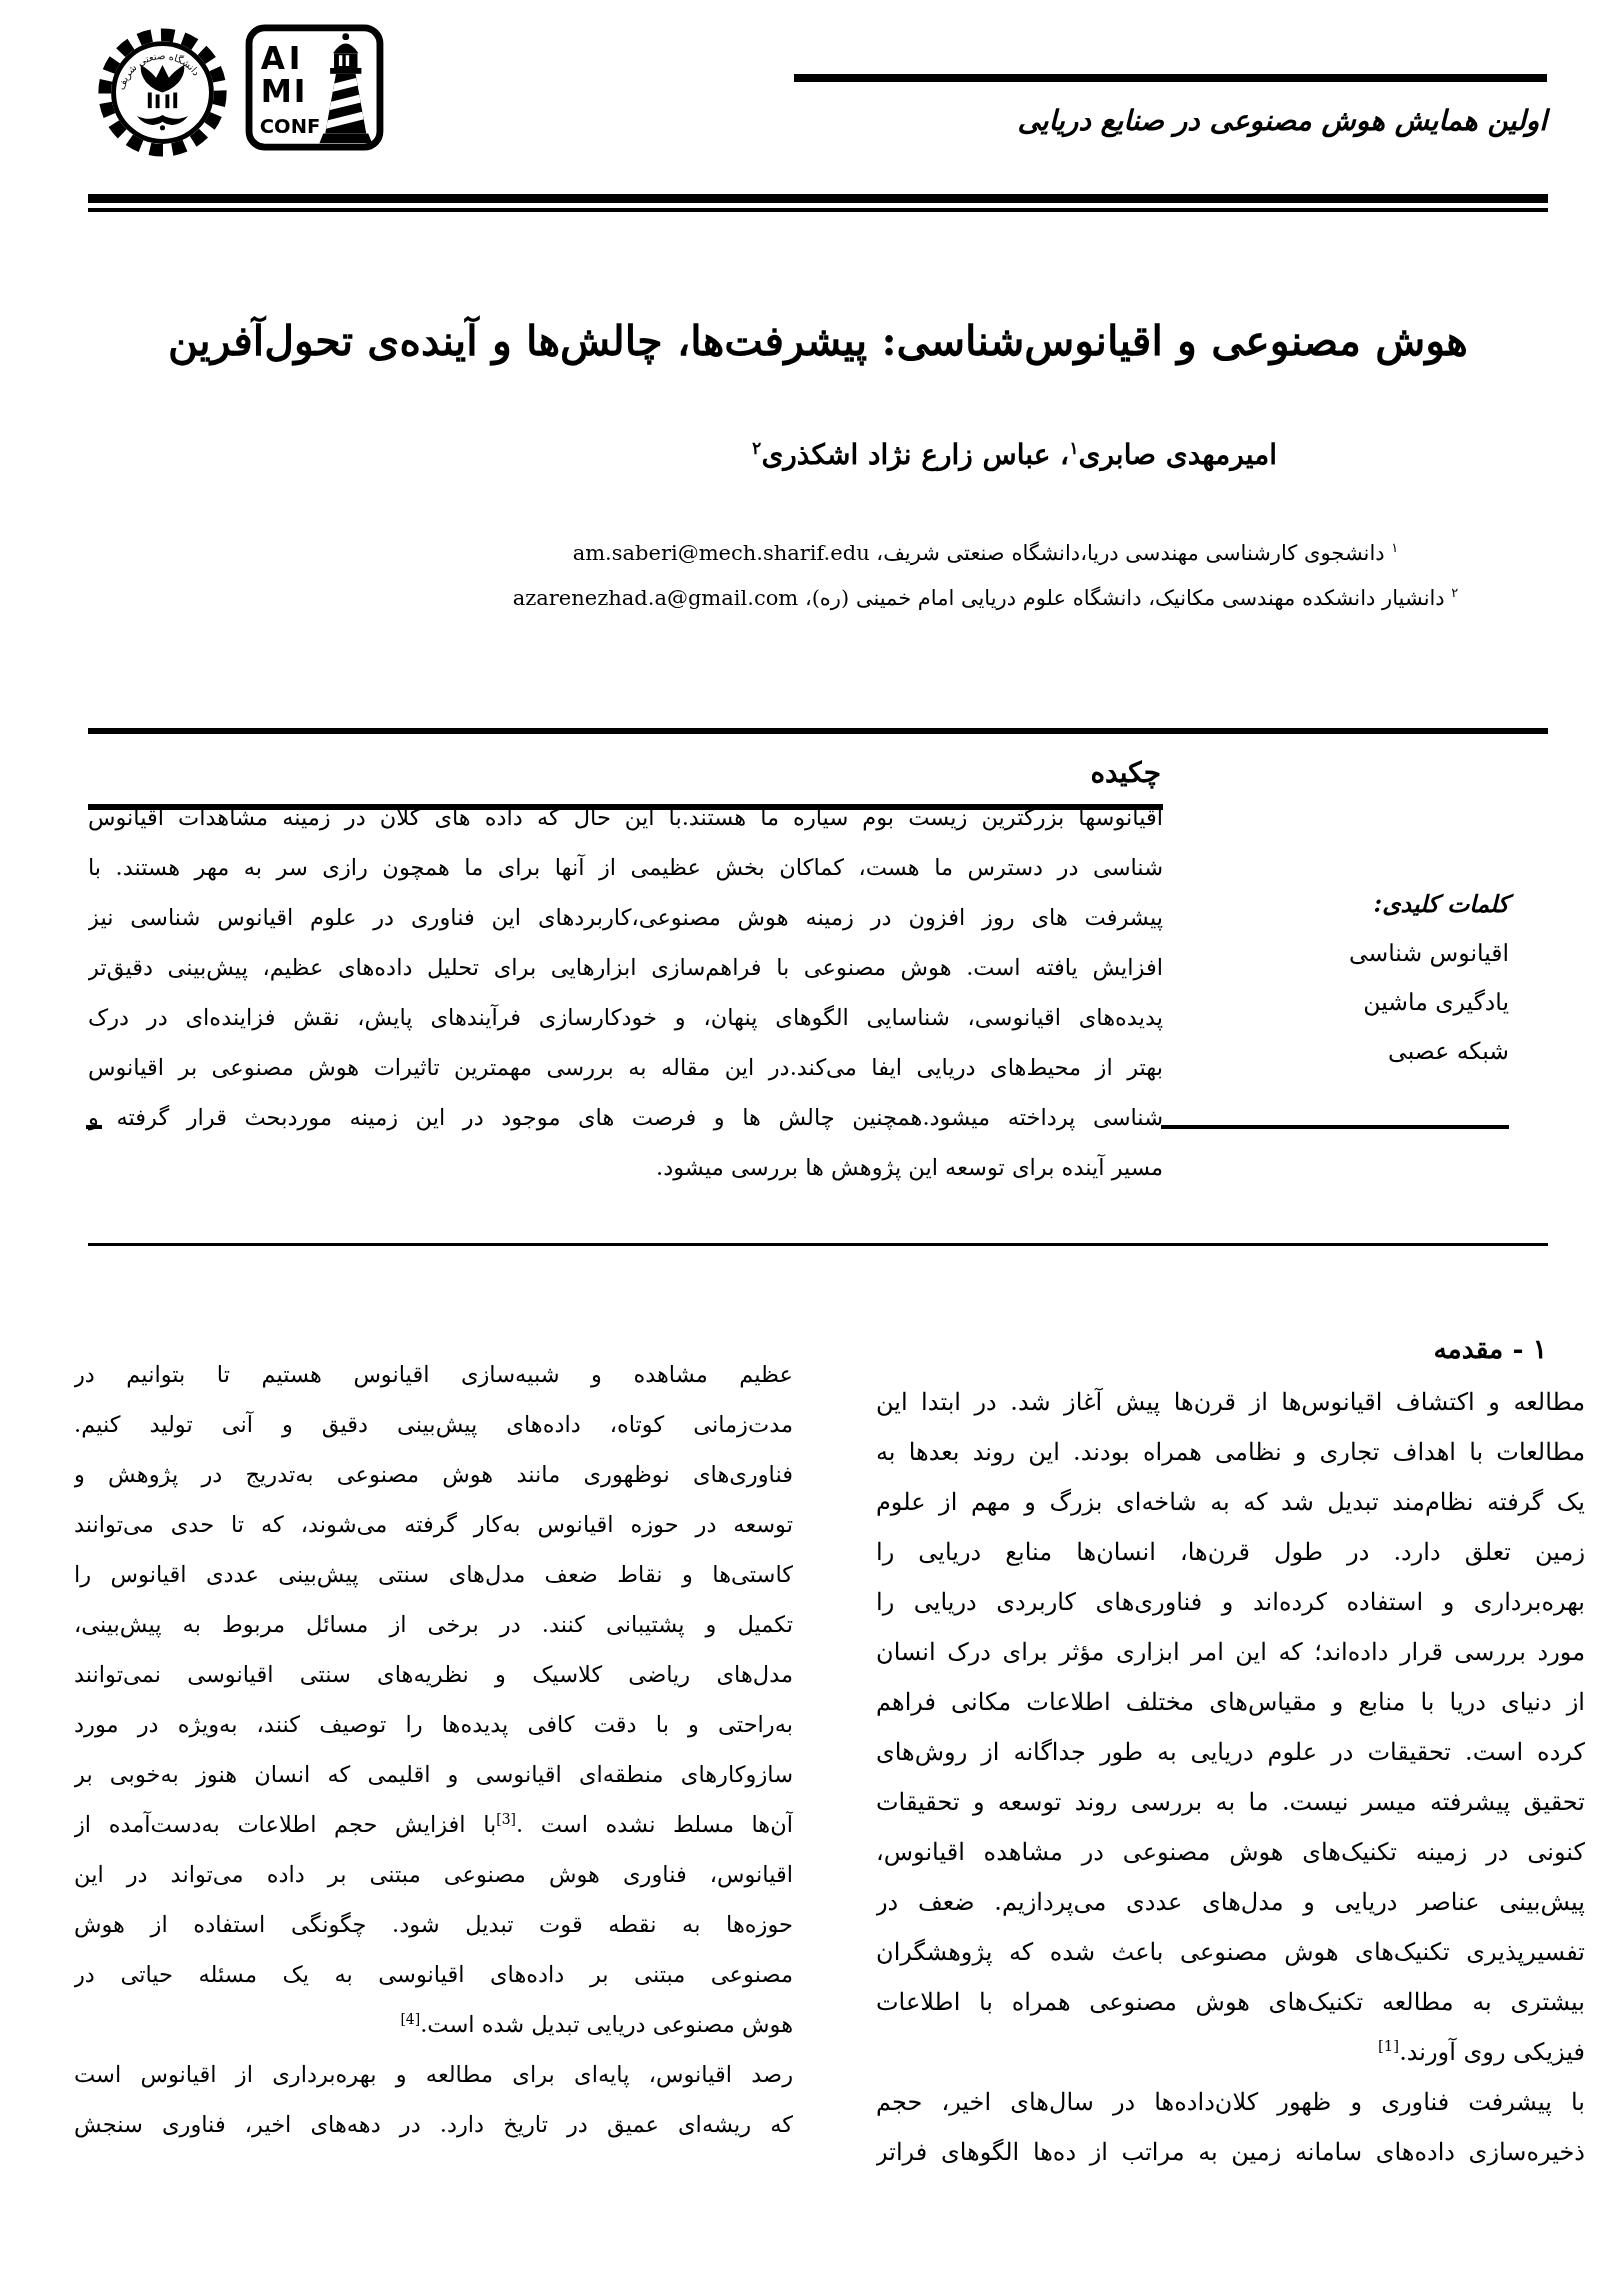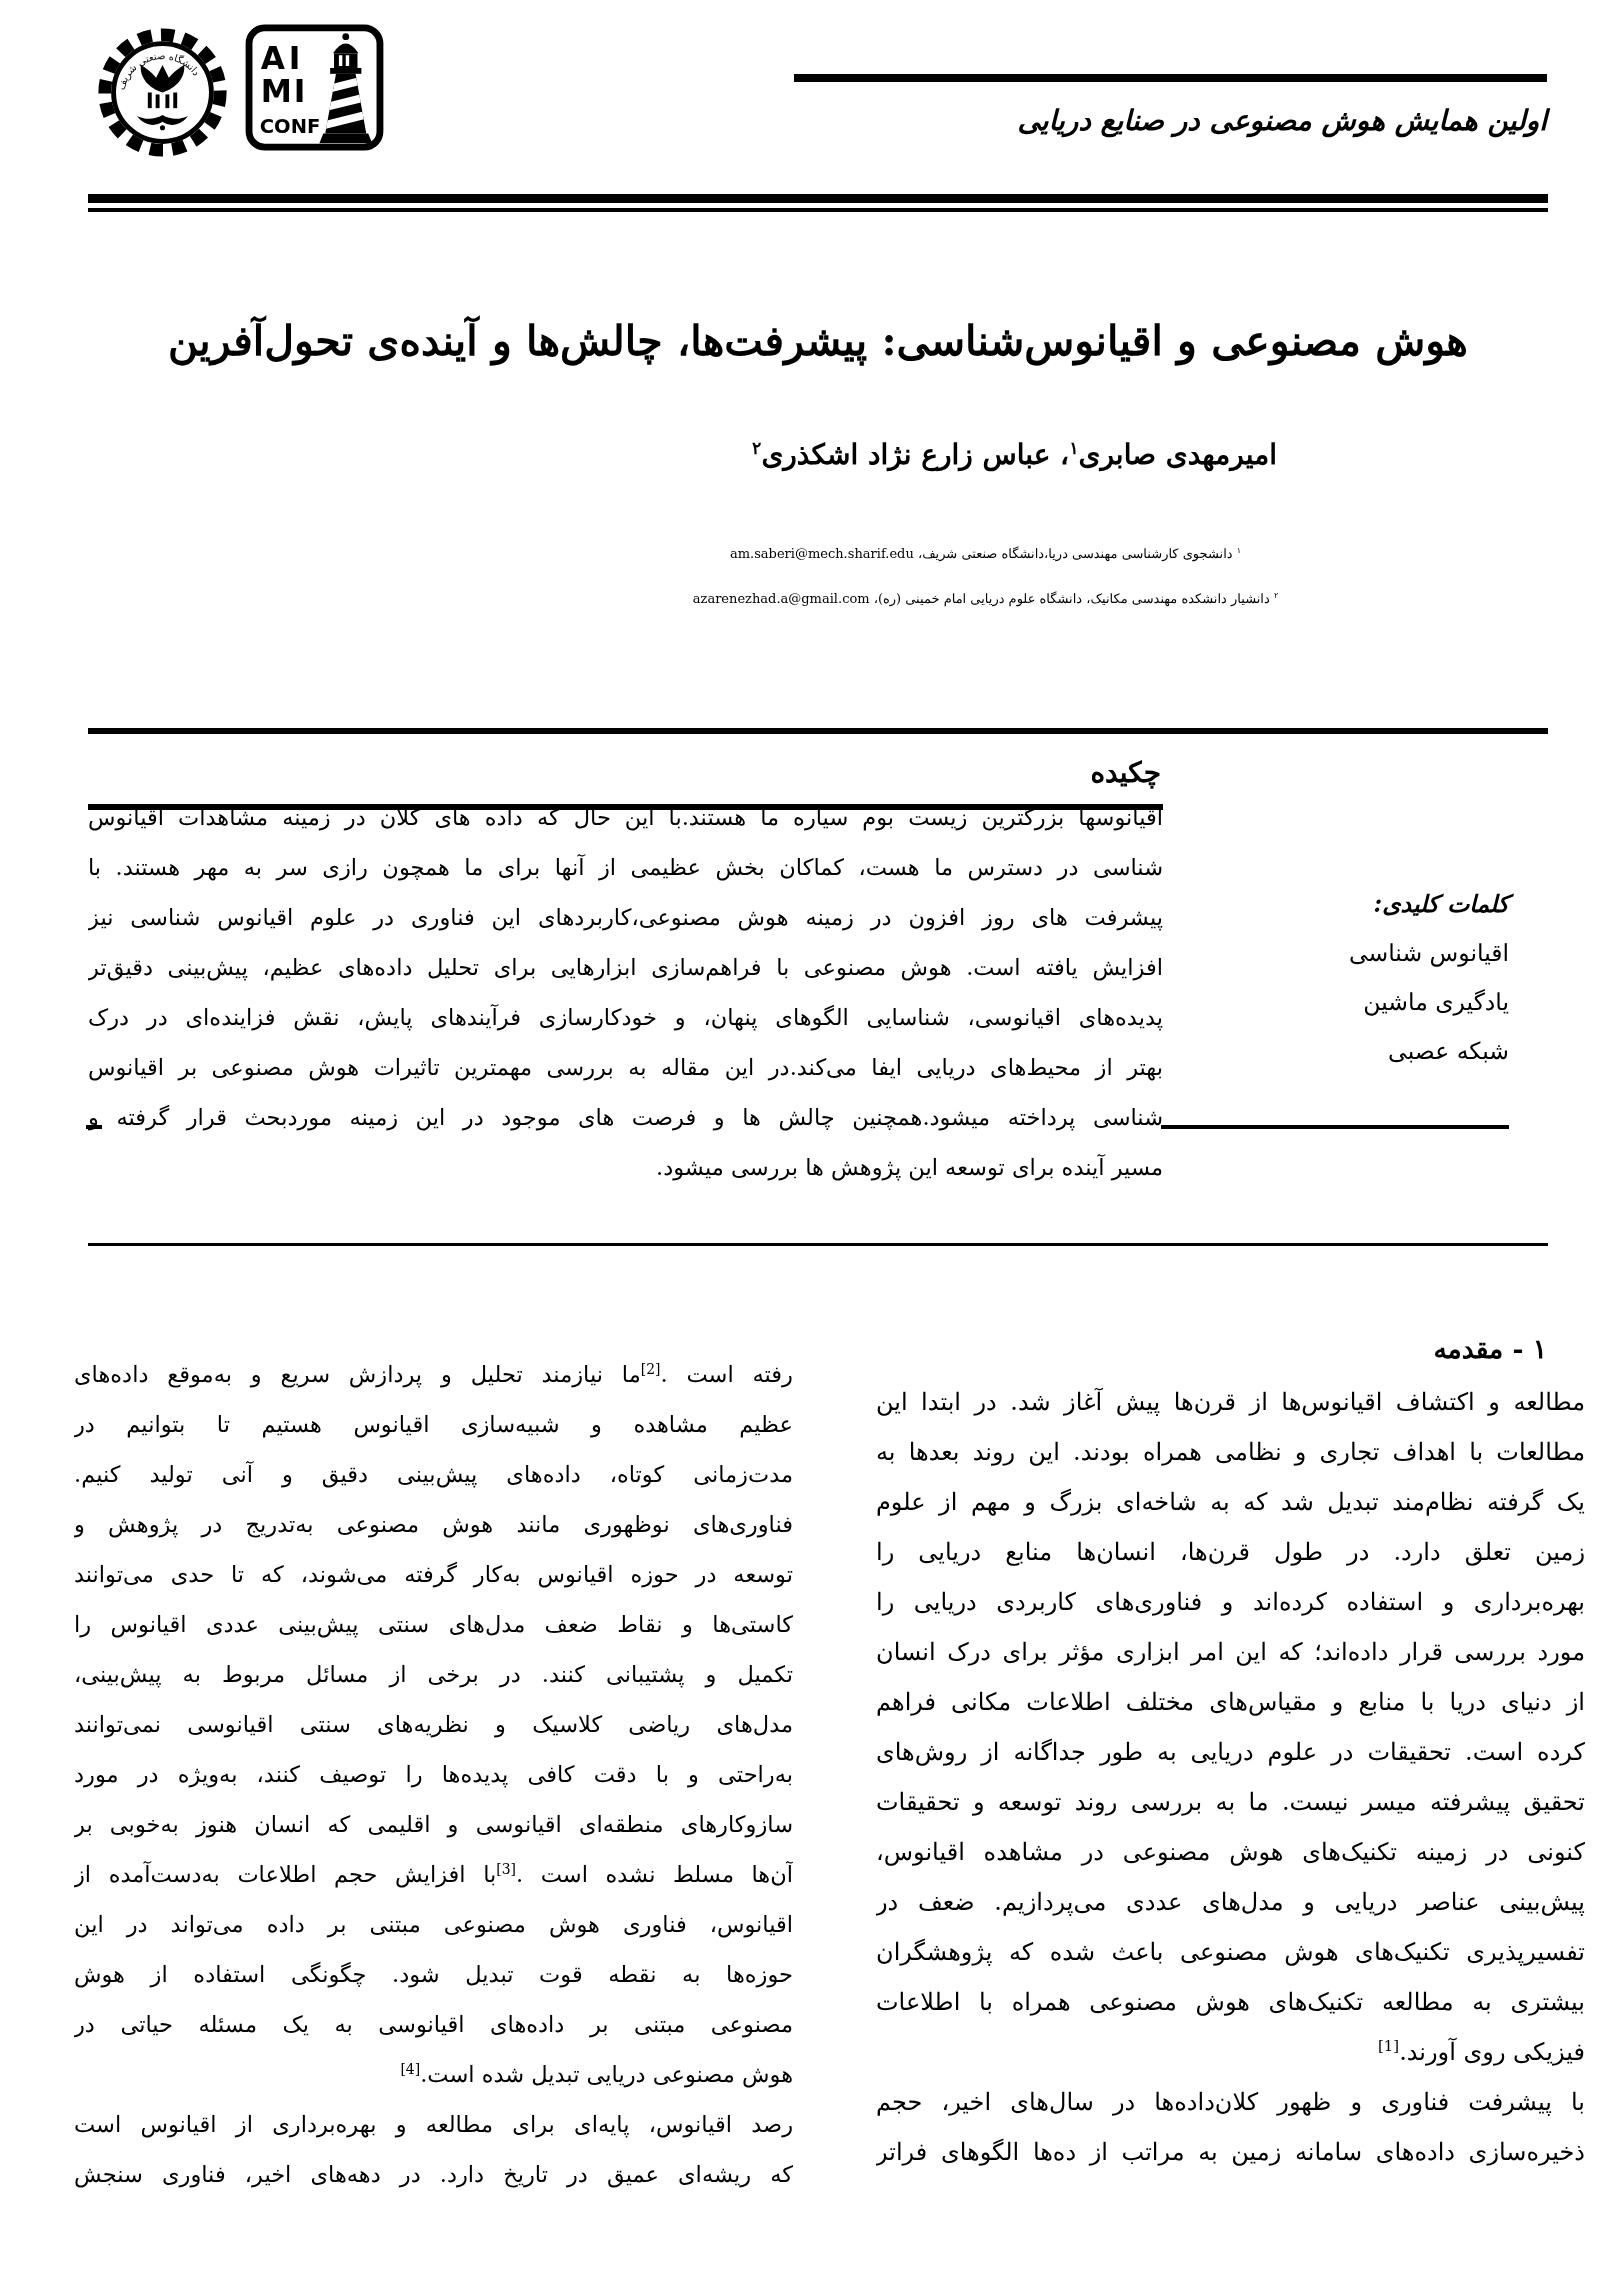--- a/index.html
+++ b/index.html
@@ -13,21 +13,21 @@
   .header-rule{left:794px;top:74px;width:753px;height:7.8px;background:#000;}
   .conf-title{left:608px;top:90px;width:939px;height:61px;direction:rtl;text-align:right;
     font-size:28px;font-weight:bold;font-style:italic;line-height:61px;}
   .rule-a{left:88px;top:194px;width:1460px;height:8.8px;background:#000;}
   .rule-b{left:88px;top:208px;width:1460px;height:3.9px;background:#000;}
   
   .paper-title{left:88px;top:312px;width:1460px;direction:rtl;text-align:center;
     font-size:41px;font-weight:bold;line-height:59px;margin:0;}
   .authors{left:441px;top:431px;width:1147px;direction:rtl;text-align:center;
     font-size:28px;font-weight:bold;line-height:47px;}
-  .affil{left:412px;width:1147px;direction:rtl;text-align:center;font-size:13px;line-height:39px;}
+  .affil{left:412px;width:1147px;direction:rtl;text-align:center;font-size:21px;line-height:39px;}
   .affil.a1{top:534px;}
   .affil.a2{top:579px;}
   sup{font-size:0.62em;line-height:0;}
   
   .abs-rule-top{left:88px;top:728px;width:1460px;height:5.9px;background:#000;}
   .abstract-heading{left:88px;top:749px;width:1073px;direction:rtl;text-align:right;
     font-size:28px;font-weight:bold;line-height:47px;}
   .abs-rule-mid{left:88px;top:804px;width:1075px;height:5.9px;background:#000;}
   .abstract-body{left:88px;top:792px;width:1075px;direction:rtl;font-size:22.5px;}
   .kw-block{left:1161px;top:880px;width:348px;direction:rtl;text-align:right;
@@ -155,21 +155,20 @@
       <div class="line" dir="rtl">کنونی در زمینه تکنیک‌های هوش مصنوعی در مشاهده اقیانوس،</div>
       <div class="line" dir="rtl">پیش‌بینی عناصر دریایی و مدل‌های عددی می‌پردازیم. ضعف در</div>
       <div class="line" dir="rtl">تفسیرپذیری تکنیک‌های هوش مصنوعی باعث شده که پژوهشگران</div>
       <div class="line" dir="rtl">بیشتری به مطالعه تکنیک‌های هوش مصنوعی همراه با اطلاعات</div>
       <div class="line flush" dir="rtl">فیزیکی روی آورند.<sup dir="ltr">[1]</sup></div>
       <div class="line" dir="rtl">با پیشرفت فناوری و ظهور کلان‌داده‌ها در سال‌های اخیر، حجم</div>
       <div class="line" dir="rtl">ذخیره‌سازی داده‌های سامانه زمین به مراتب از ده‌ها الگوهای فراتر</div>
     </div>
 
   <div class="abs col-left">
-      <div class="line" dir="rtl">رفته است .<sup dir="ltr">[2]</sup>ما نیازمند تحلیل و پردازش سریع و به‌موقع داده‌های</div>
       <div class="line" dir="rtl">عظیم مشاهده و شبیه‌سازی اقیانوس هستیم تا بتوانیم در</div>
       <div class="line" dir="rtl">مدت‌زمانی کوتاه، داده‌های پیش‌بینی دقیق و آنی تولید کنیم.</div>
       <div class="line" dir="rtl">فناوری‌های نوظهوری مانند هوش مصنوعی به‌تدریج در پژوهش و</div>
       <div class="line" dir="rtl">توسعه در حوزه اقیانوس به‌کار گرفته می‌شوند، که تا حدی می‌توانند</div>
       <div class="line" dir="rtl">کاستی‌ها و نقاط ضعف مدل‌های سنتی پیش‌بینی عددی اقیانوس را</div>
       <div class="line" dir="rtl">تکمیل و پشتیبانی کنند. در برخی از مسائل مربوط به پیش‌بینی،</div>
       <div class="line" dir="rtl">مدل‌های ریاضی کلاسیک و نظریه‌های سنتی اقیانوسی نمی‌توانند</div>
       <div class="line" dir="rtl">به‌راحتی و با دقت کافی پدیده‌ها را توصیف کنند، به‌ویژه در مورد</div>
       <div class="line" dir="rtl">سازوکارهای منطقه‌ای اقیانوسی و اقلیمی که انسان هنوز به‌خوبی بر</div>
       <div class="line" dir="rtl">آن‌ها مسلط نشده است .<sup dir="ltr">[3]</sup>با افزایش حجم اطلاعات به‌دست‌آمده از</div>

